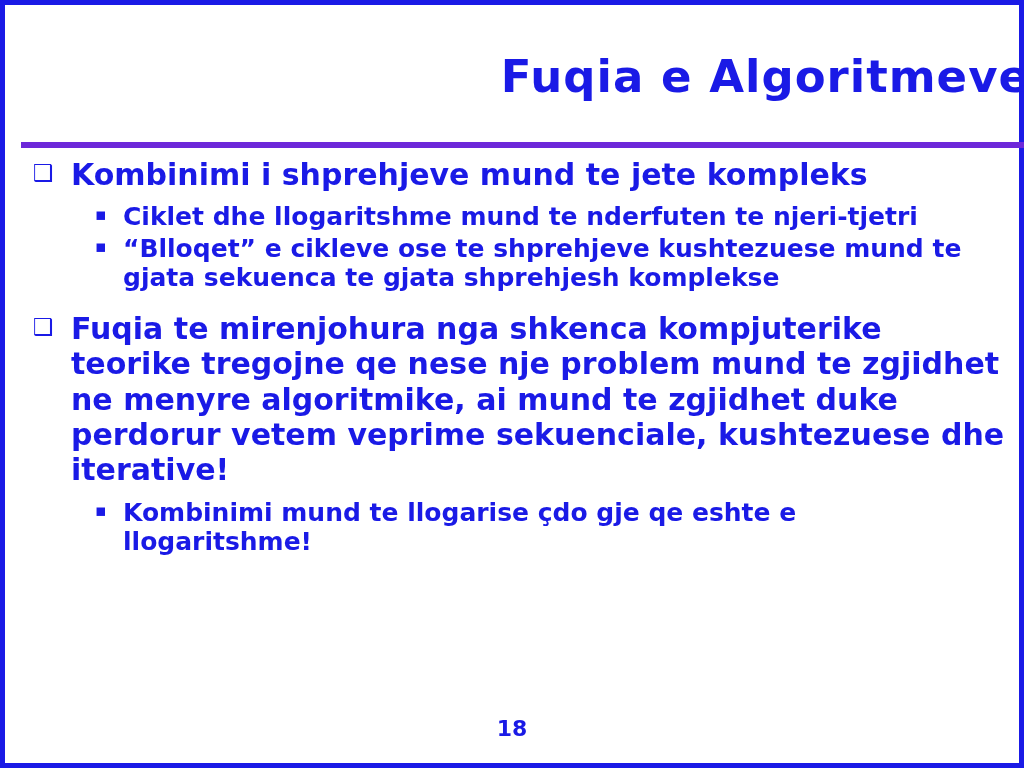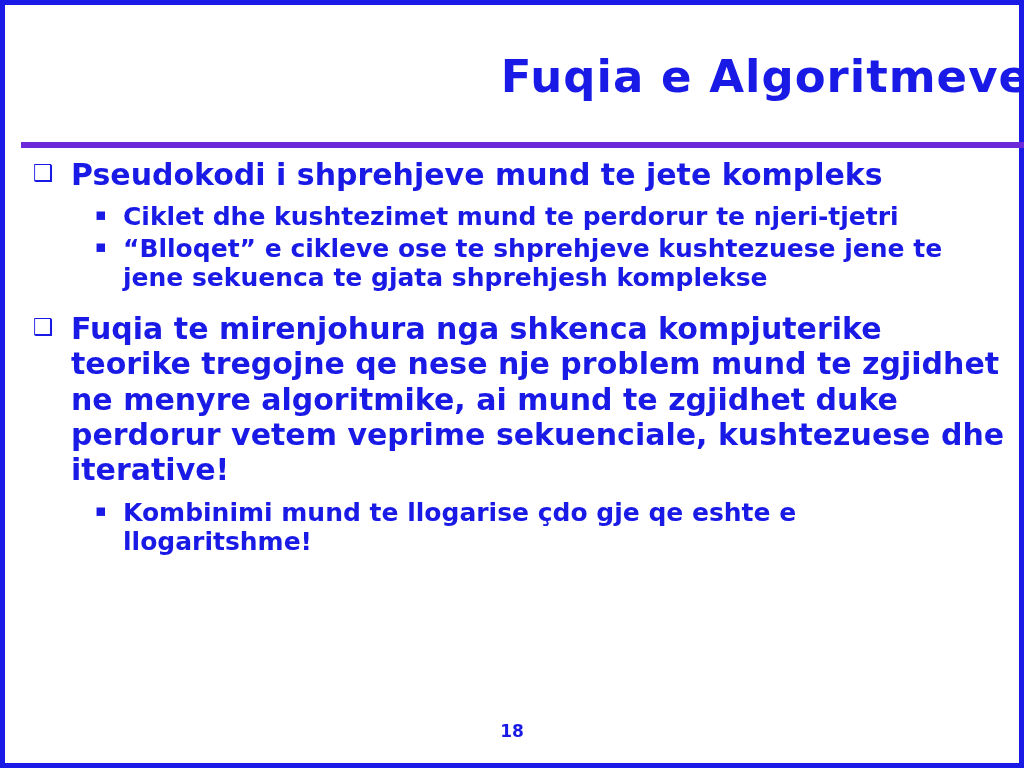--- a/index.html
+++ b/index.html
@@ -95,49 +95,49 @@
   .gap-top-sm {
     margin-top: 10px;
   }
   .page-number {
     position: absolute;
     left: 0;
     right: 0;
     bottom: 22px;
     text-align: center;
     color: #1a1ae6;
-    font-size: 17px;
+    font-size: 22px;
     font-weight: bold;
     font-family: "DejaVu Sans", sans-serif;
   }
 </style>
 </head>
 <body>
 
 <div class="slide">
 
   <div class="title-area">
     <div class="title-text">Fuqia e Algoritmeve</div>
   </div>
 
   <div class="body-area">
 
     <div class="lvl1">
       <span class="bullet">❑</span>
-      <span class="txt">Pseudokodi i shprehjeve mund te jete kompleks</span>
+      <span class="txt">Kombinimi i shprehjeve mund te jete kompleks</span>
     </div>
 
     <div class="lvl2 gap-top-sm">
       <span class="bullet">▪</span>
-      <span class="txt">Ciklet dhe kushtezimet mund te perdorur te njeri-tjetri</span>
+      <span class="txt">Ciklet dhe llogaritshme mund te nderfuten te njeri-tjetri</span>
     </div>
 
     <div class="lvl2">
       <span class="bullet">▪</span>
-      <span class="txt">“Blloqet” e cikleve ose te shprehjeve kushtezuese jene te jene sekuenca te gjata shprehjesh komplekse</span>
+      <span class="txt">“Blloqet” e cikleve ose te shprehjeve kushtezuese mund te gjata sekuenca te gjata shprehjesh komplekse</span>
     </div>
 
     <div class="lvl1 gap-top">
       <span class="bullet">❑</span>
       <span class="txt">Fuqia te mirenjohura nga shkenca kompjuterike teorike tregojne qe nese nje problem mund te zgjidhet ne menyre algoritmike, ai mund te zgjidhet duke perdorur vetem veprime sekuenciale, kushtezuese dhe iterative!</span>
     </div>
 
     <div class="lvl2 gap-top-sm">
       <span class="bullet">▪</span>
       <span class="txt">Kombinimi mund te llogarise çdo gje qe eshte e llogaritshme!</span>

